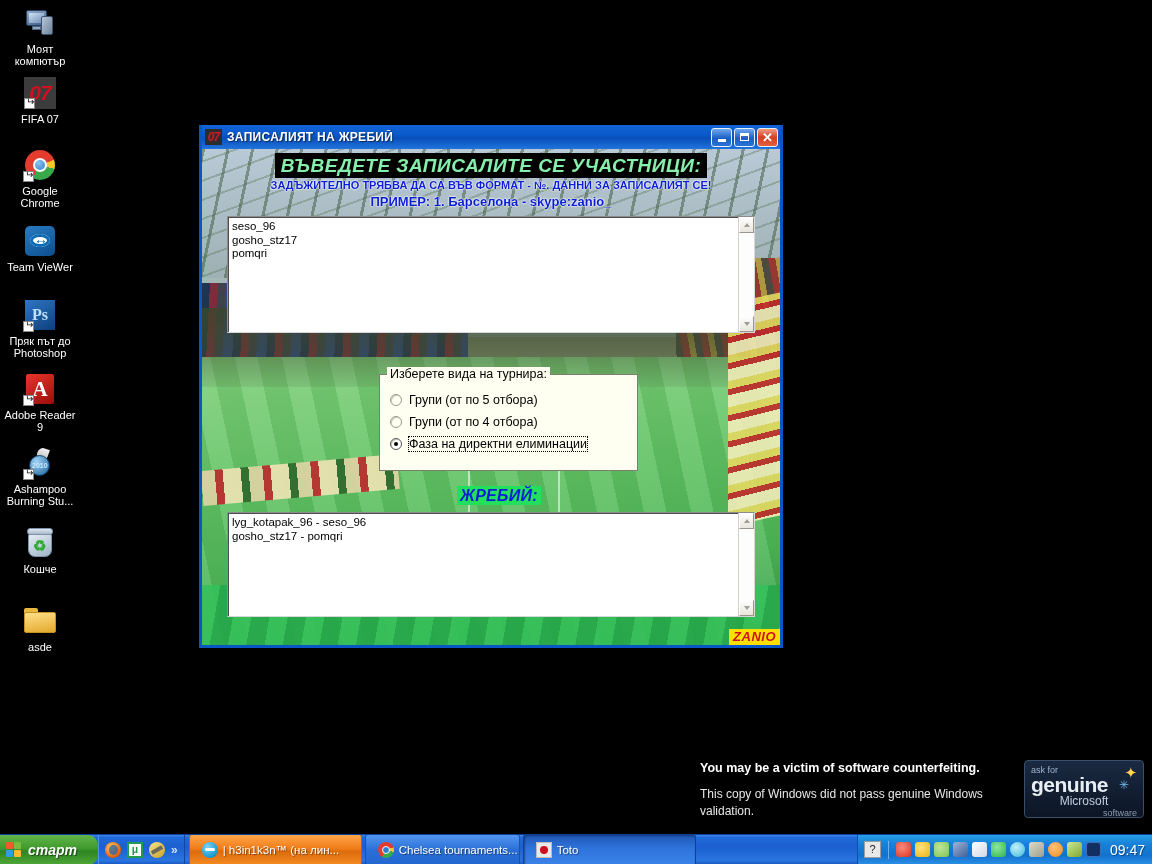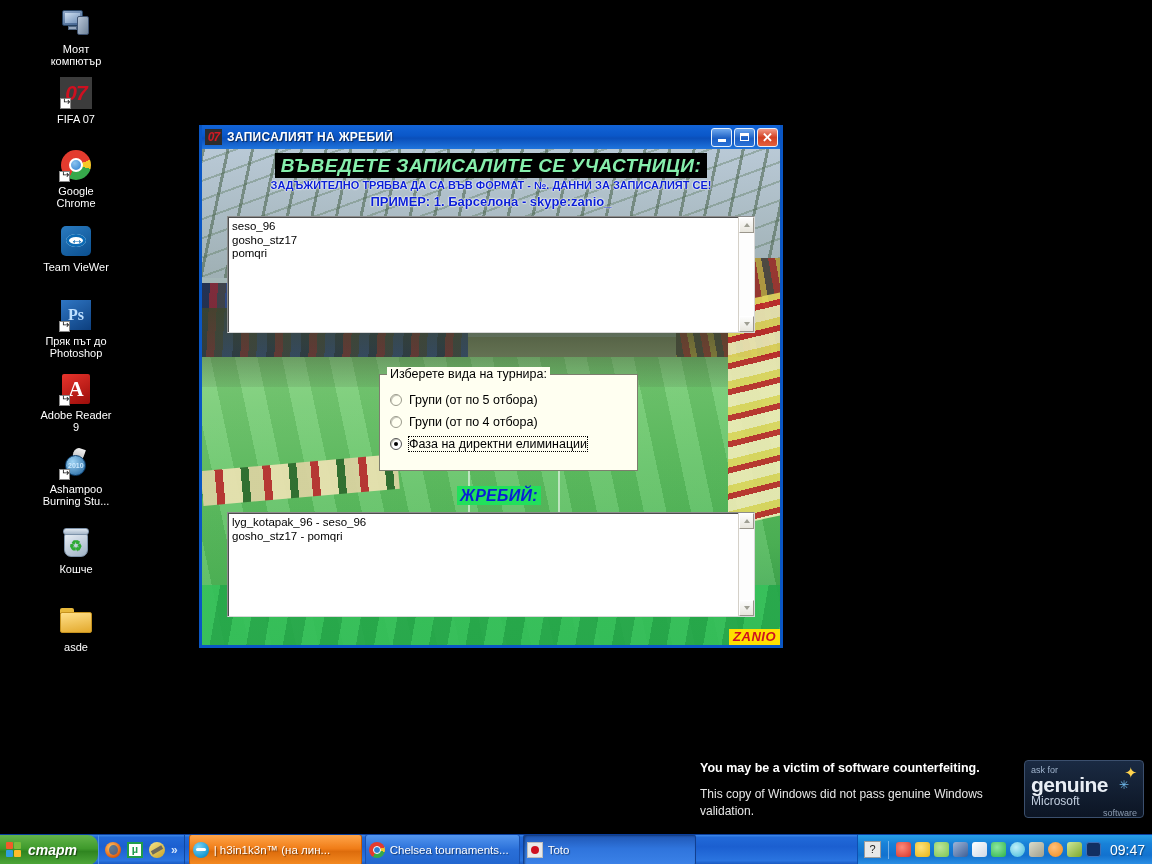--- a/index.html
+++ b/index.html
@@ -10,21 +10,20 @@
     overflow: hidden;
   }
   #screen { position: relative; width: 1152px; height: 864px; background: #000; overflow: hidden; }
 
   
   #desktop { position: absolute; left: 0; top: 0; width: 200px; height: 834px; }
   .desk-icon {
     position: absolute; left: 4px; width: 72px;
     display: flex; flex-direction: column; align-items: center;
     cursor: default;
-    margin-left: 36px;
   }
   .desk-icon .glyph {
     width: 34px; height: 34px; position: relative;
     display: flex; align-items: center; justify-content: center;
     margin-bottom: 3px;
   }
   .desk-icon .label {
     color: #fff; font-size: 11px; line-height: 12px; text-align: center;
     text-shadow: 1px 1px 1px #000; width: 72px; word-wrap: break-word;
   }
@@ -287,21 +286,21 @@
   #wga .txt { flex: 1 1 auto; color: #fff; }
   #wga .t1 { font-size: 12.5px; font-weight: bold; line-height: 17px; }
   #wga .t2 { font-size: 12px; line-height: 17px; margin-top: 9px; color: #e8e8e8; }
   #wga .badge {
     width: 120px; height: 58px; border-radius: 4px;
     background: linear-gradient(180deg,#1a2a42,#0c1524);
     border: 1px solid #3b4f6d; position: relative; padding: 4px 6px; flex: 0 0 120px;
   }
   #wga .badge .b1 { color: #9fb3cc; font-size: 9px; line-height: 10px; }
   #wga .badge .b2 { color: #e9eef5; font-size: 21px; font-weight: bold; line-height: 20px; letter-spacing: -.5px; }
-  #wga .badge .b3 { color: #c2cede; font-size: 12px; line-height: 13px; }
+  #wga .badge .b3 { color: #c2cede; font-size: 12px; line-height: 13px; text-align: center; }
   #wga .badge .b4 { color: #8b9bb0; font-size: 9px; line-height: 10px; text-align: right; }
   #wga .badge .star {
     position: absolute; right: 6px; top: 4px; color: #ffd34d; font-size: 15px; line-height: 15px;
   }
   #wga .badge .star2 { position:absolute; right: 14px; top: 17px; color:#6fb7e8; font-size: 12px; }
 
   
   #taskbar {
     position: absolute; left: 0; bottom: 0; width: 1152px; height: 30px;
     background: linear-gradient(180deg,#3f8ae8 0%,#2169d8 8%,#1b5fd0 40%,#2a74e0 88%,#1a5bc4 100%);
@@ -330,21 +329,21 @@
   .ql-fx { border-radius:50%; background: radial-gradient(circle at 40% 35%,#ffcf6d,#e96a18 60%,#9c3a06); }
   .ql-fx:after{content:"";position:absolute;left:4px;top:3px;width:9px;height:10px;border-radius:50%;background:#2a5f9e;opacity:.75;}
   .ql-ut { background:#fff; border:2px solid #1f9d4b; display:flex;align-items:center;justify-content:center; }
   .ql-ut span{color:#1f9d4b;font-size:11px;font-weight:bold;line-height:11px;}
   .ql-misc { background: linear-gradient(140deg,#f6e58b,#c9a327); border-radius:50%; }
   .ql-misc:after{content:"";position:absolute;left:2px;top:6px;width:12px;height:4px;background:#6d6a5b;transform:rotate(-30deg);}
   #quicklaunch .chev { color: #cfe2fb; font-size: 12px; font-weight: bold; line-height: 12px; cursor: default; }
 
   #task-items { display: flex; align-items: center; gap: 3px; padding: 2px 4px; flex: 1 1 auto; overflow: hidden; }
   .task-btn {
-    height: 32px; display: flex; align-items: center; gap: 5px; padding: 0 3px;
+    height: 32px; display: flex; align-items: center; gap: 5px; padding: 0 12px;
     border-radius: 3px; color: #fff; font-size: 11.5px; cursor: default;
     text-shadow: 1px 1px 1px rgba(0,0,0,.45); overflow: hidden; white-space: nowrap;
     background: linear-gradient(180deg,#5396ef,#2a6fd8 50%,#2266cf);
     border: 1px solid #1a51af;
   }
   .task-btn.active-orange {
     background: linear-gradient(180deg,#ffa54a,#f07d18 45%,#dd6c0c 55%,#f58b22);
     border-color: #c15b06; width: 173px;
   }
   .task-btn.pressed {

